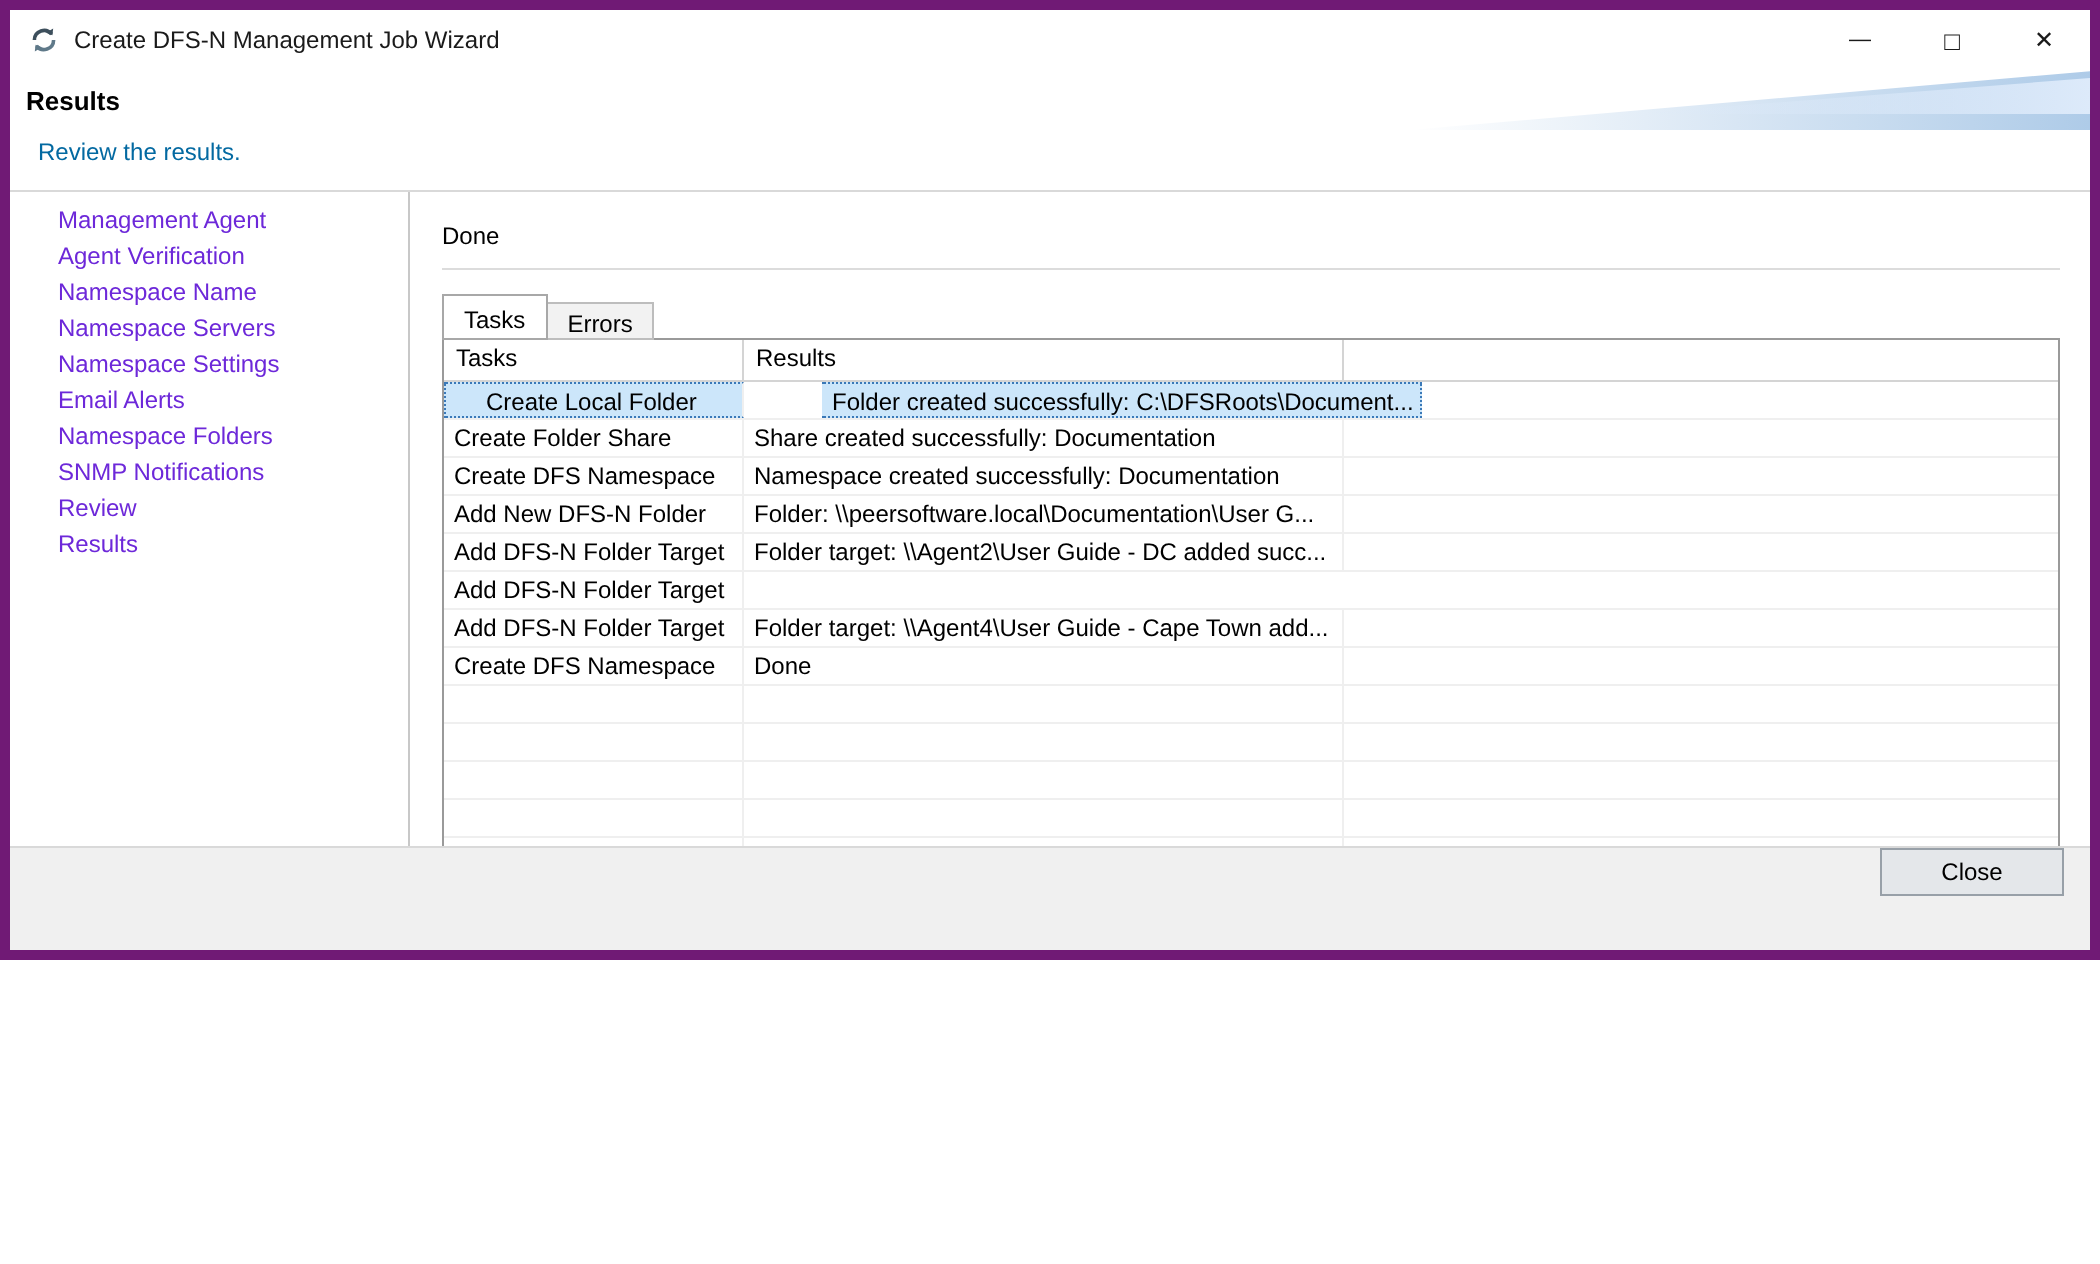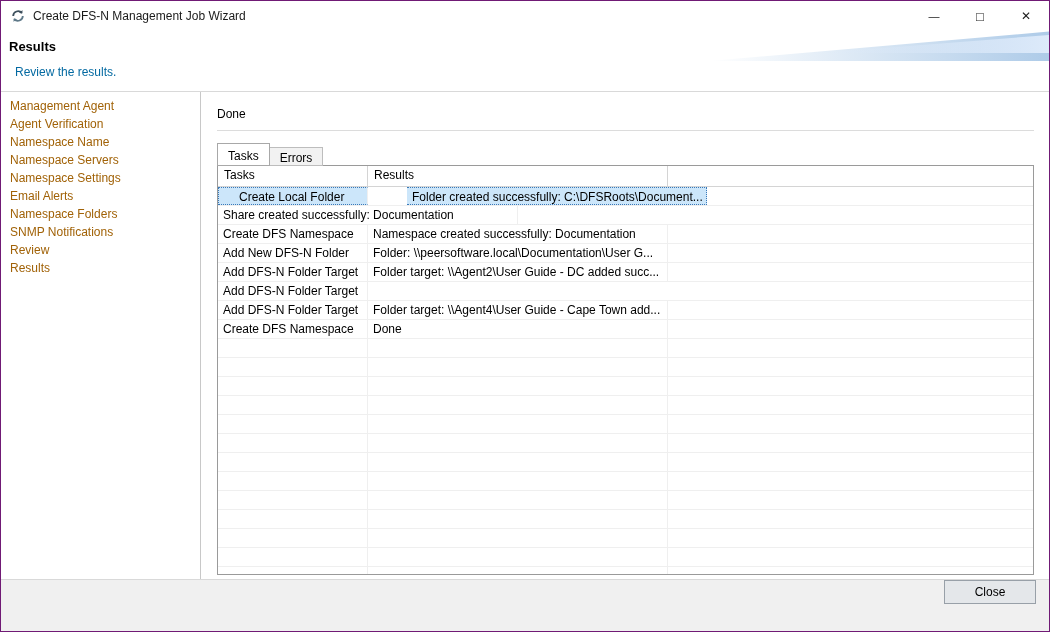--- a/index.html
+++ b/index.html
@@ -1,19 +1,19 @@
 <!DOCTYPE html>
 <html><head>
 <meta charset="utf-8">
 <style>
   html,body { margin:0; padding:0; }
   body { width:1050px; height:632px; font-family:"Liberation Sans", sans-serif; background:#ffffff; }
   .window {
-    position:relative; width:1050px; height:632px; box-sizing:border-box;
-    border:1px solid #701a75; background:#ffffff; overflow:hidden;
+    position:relative; width:1050px; height:480px; box-sizing:border-box;
+    border:5px solid #701a75; background:#ffffff; overflow:hidden;
   }
 
   
   .titlebar { height:30px; display:flex; align-items:center; background:#ffffff; }
   .app-icon { margin-left:9px; width:16px; height:16px; flex:0 0 16px; }
   .title-text { margin-left:7px; font-size:12px; color:#1a1a1a; white-space:nowrap; }
   .win-controls { margin-left:auto; display:flex; height:30px; }
   .ctrl { width:46px; height:30px; display:flex; align-items:center; justify-content:center;
           font-size:11px; color:#1a1a1a; cursor:default; }
   .ctrl.max { font-size:13px; }
@@ -29,21 +29,21 @@
               clip-path:polygon(0 100%, 100% 10%, 100% 100%); }
   .hdr-title { position:absolute; left:8px; top:8px; font-size:13px; font-weight:bold; color:#000; }
   .hdr-sub { position:absolute; left:14px; top:34px; font-size:12px; color:#0369a1; }
 
   
   .content { position:absolute; top:90px; left:0; right:0; bottom:52px;
              display:flex; border-top:1px solid #d9d9d9; background:#ffffff; }
 
   .sidebar { width:200px; box-sizing:border-box; border-right:1px solid #c8c8c8;
              padding-top:5px; background:#ffffff; }
-  .side-item { font-size:12px; color:#a16207; line-height:18px; padding-left:9px;
+  .side-item { font-size:12px; color:#6d28d9; line-height:18px; padding-left:24px;
                white-space:nowrap; cursor:default; }
 
   .main { flex:1; box-sizing:border-box; padding:0 15px 0 16px; overflow:hidden; }
   .done-label { margin-top:15px; font-size:12px; color:#000; }
   .rule { margin-top:9px; border-top:1px solid #dcdcdc; height:0; }
 
   .tabs { display:flex; align-items:flex-end; margin-top:12px; height:23px; position:relative; z-index:2; }
   .tab { box-sizing:border-box; font-size:12px; color:#000; padding:3px 10px 3px;
          border:1px solid #bdbdbd; background:#f2f2f2; height:19px; margin-right:-1px; cursor:default; }
   .tab.active { background:#ffffff; height:23px; padding-top:5px; border-bottom:1px solid #ffffff;
@@ -132,20 +132,21 @@
           <div class="th c3"></div>
         </div>
 
         <div>
           <div class="tr selected">
             <div class="td c1">Create Local Folder</div>
             <div class="td c2">Folder created successfully: C:\DFSRoots\Document...</div>
             <div class="td c3"></div>
           </div>
           <div class="tr">
+            <div class="td c1">Create Folder Share</div>
             <div class="td c2">Share created successfully: Documentation</div>
             <div class="td c3"></div>
           </div>
           <div class="tr">
             <div class="td c1">Create DFS Namespace</div>
             <div class="td c2">Namespace created successfully: Documentation</div>
             <div class="td c3"></div>
           </div>
           <div class="tr">
             <div class="td c1">Add New DFS-N Folder</div>

